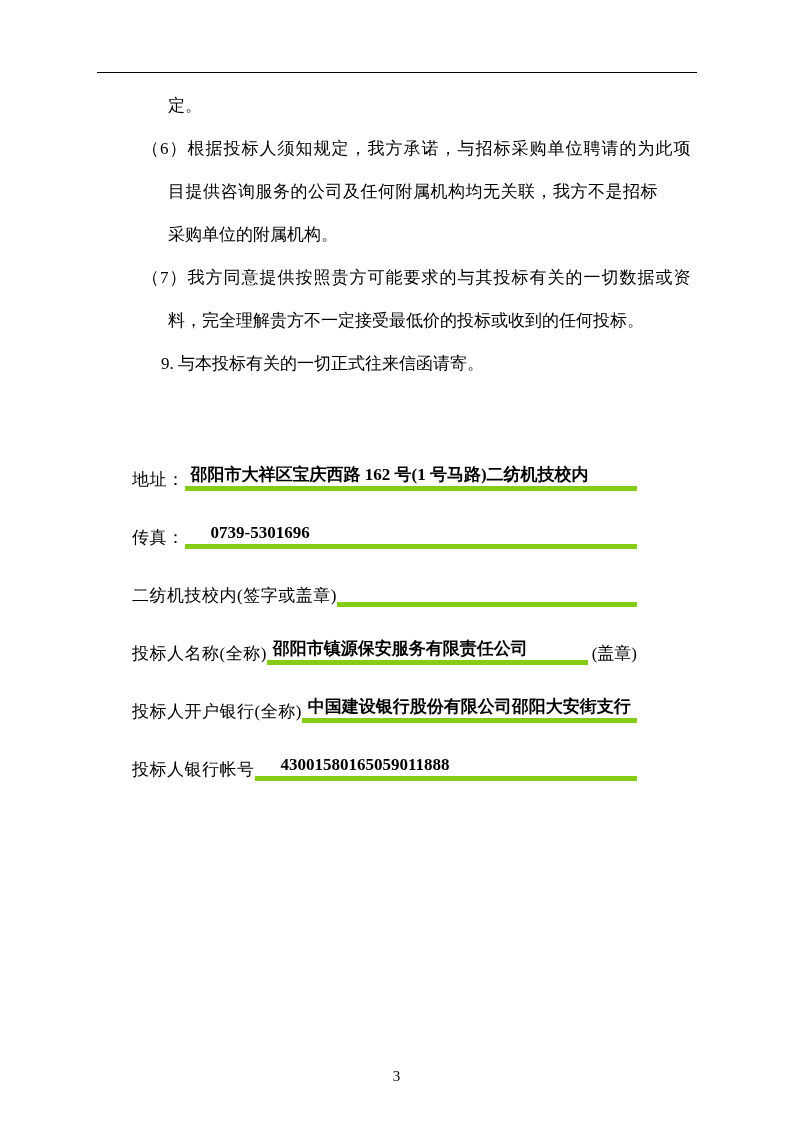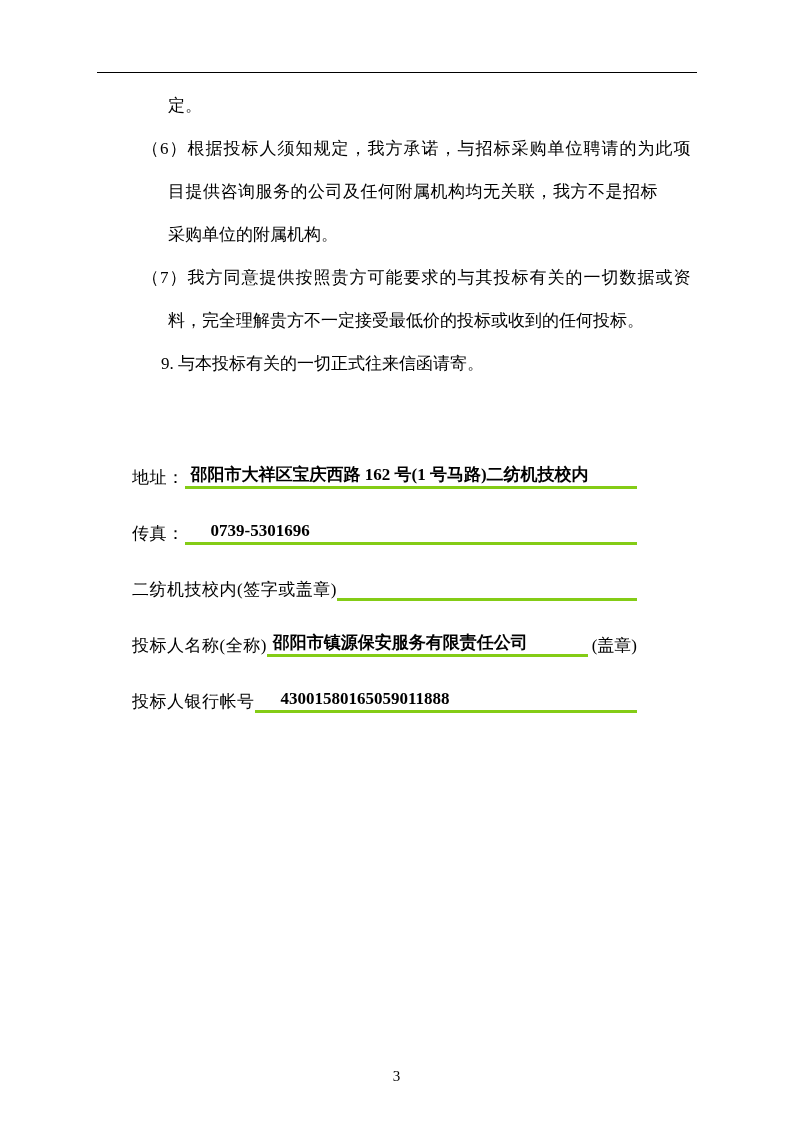--- a/index.html
+++ b/index.html
@@ -54,21 +54,21 @@
     line-height: 22px;
     margin-bottom: 31px;
     white-space: nowrap;
   }
   .field-label {
     flex: 0 0 auto;
     letter-spacing: 0.5px;
   }
   .field-value {
     flex: 1 1 auto;
-    border-bottom: 3px solid #84cc16;
+    border-bottom: 5px solid #84cc16;
     font-weight: bold;
     min-height: 22px;
     overflow: hidden;
   }
   .field-suffix {
     flex: 0 0 auto;
     padding-left: 4px;
   }
   .pad-sm { padding-left: 10px; }
   .pad-md { padding-left: 26px; }
@@ -118,20 +118,24 @@
       <span class="field-label">二纺机技校内(签字或盖章)</span>
       <span class="field-value pad-sm"></span>
     </div>
 
     <div class="field-row">
       <span class="field-label">投标人名称(全称)</span>
       <span class="field-value pad-xs">邵阳市镇源保安服务有限责任公司</span>
       <span class="field-suffix">(盖章)</span>
     </div>
 
+    <div class="field-row">
+      <span class="field-label">投标人开户银行(全称)</span>
+      <span class="field-value pad-xs">中国建设银行股份有限公司邵阳大安街支行</span>
+    </div>
 
     <div class="field-row">
       <span class="field-label">投标人银行帐号</span>
       <span class="field-value pad-md">43001580165059011888</span>
     </div>
 
 
   </div>
 
   <div class="page-number">3</div>

